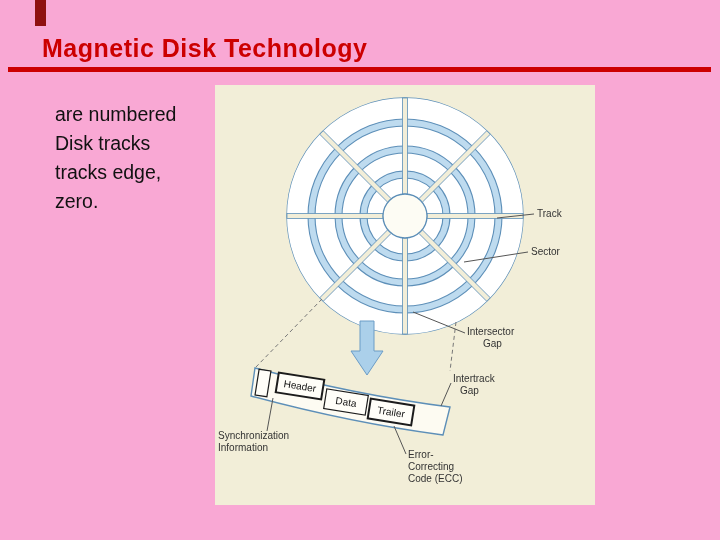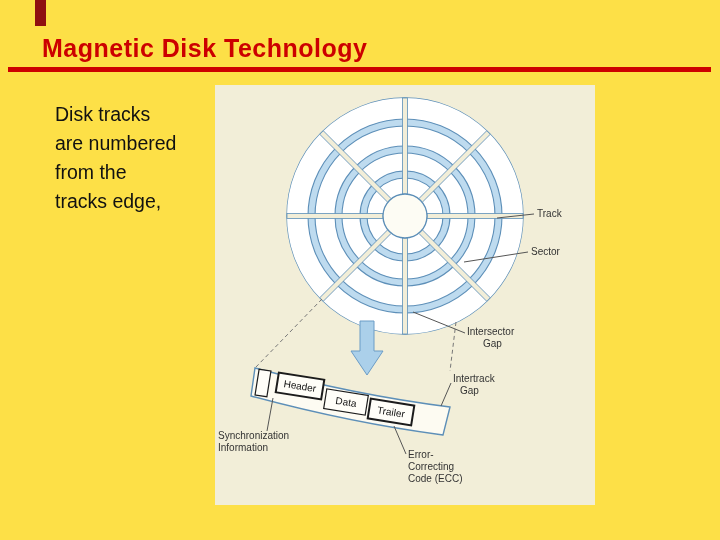--- a/index.html
+++ b/index.html
@@ -1,17 +1,17 @@
 <!DOCTYPE html>
 <html style="--accent: #cc0000; --accent_dark: #8f1010; --panel: #f2eed8; --disk_blue: #bedbef; --outline_blue: #5d8fb8; --label: #333333; --arrow_fill: #abd0ea;"><head>
 <meta charset="utf-8">
 <style>
   html,body{margin:0;padding:0;background:#888;}
   .slide{
-    position:relative; width:720px; height:540px; background:#fde047;
+    position:relative; width:720px; height:540px; background:#f9a8d4;
     overflow:hidden; font-family:"Liberation Sans", sans-serif;
   }
   .corner-tab{
     position:absolute; left:35px; top:0; width:11px; height:26px;
     background:var(--accent_dark);
   }
   .title{
     position:absolute; left:42px; top:34px; margin:0;
     font-size:25px; font-weight:bold; color:var(--accent);
     letter-spacing:0.5px;
@@ -50,24 +50,24 @@
 
 <div class="slide">
 
   <div class="corner-tab"></div>
 
   <h1 class="title">Magnetic Disk Technology</h1>
 
   <div class="title-rule"></div>
 
   <div class="body-text">
+    <span>are numbered</span>
     <span>Disk tracks</span>
-    <span>are numbered</span>
-    <span>from the</span>
     <span>tracks edge,</span>
+    <span>zero.</span>
   </div>
 
   <div class="panel">
     <svg width="380" height="420" viewBox="0 0 380 420">
 
       <g transform="translate(190,131)">
         <circle class="c-base" r="118"></circle>
         <circle class="c-white" r="107.5" stroke-width="21"></circle>
         <circle class="c-white" r="80" stroke-width="20"></circle>
         <circle class="c-white" r="54" stroke-width="18"></circle>

